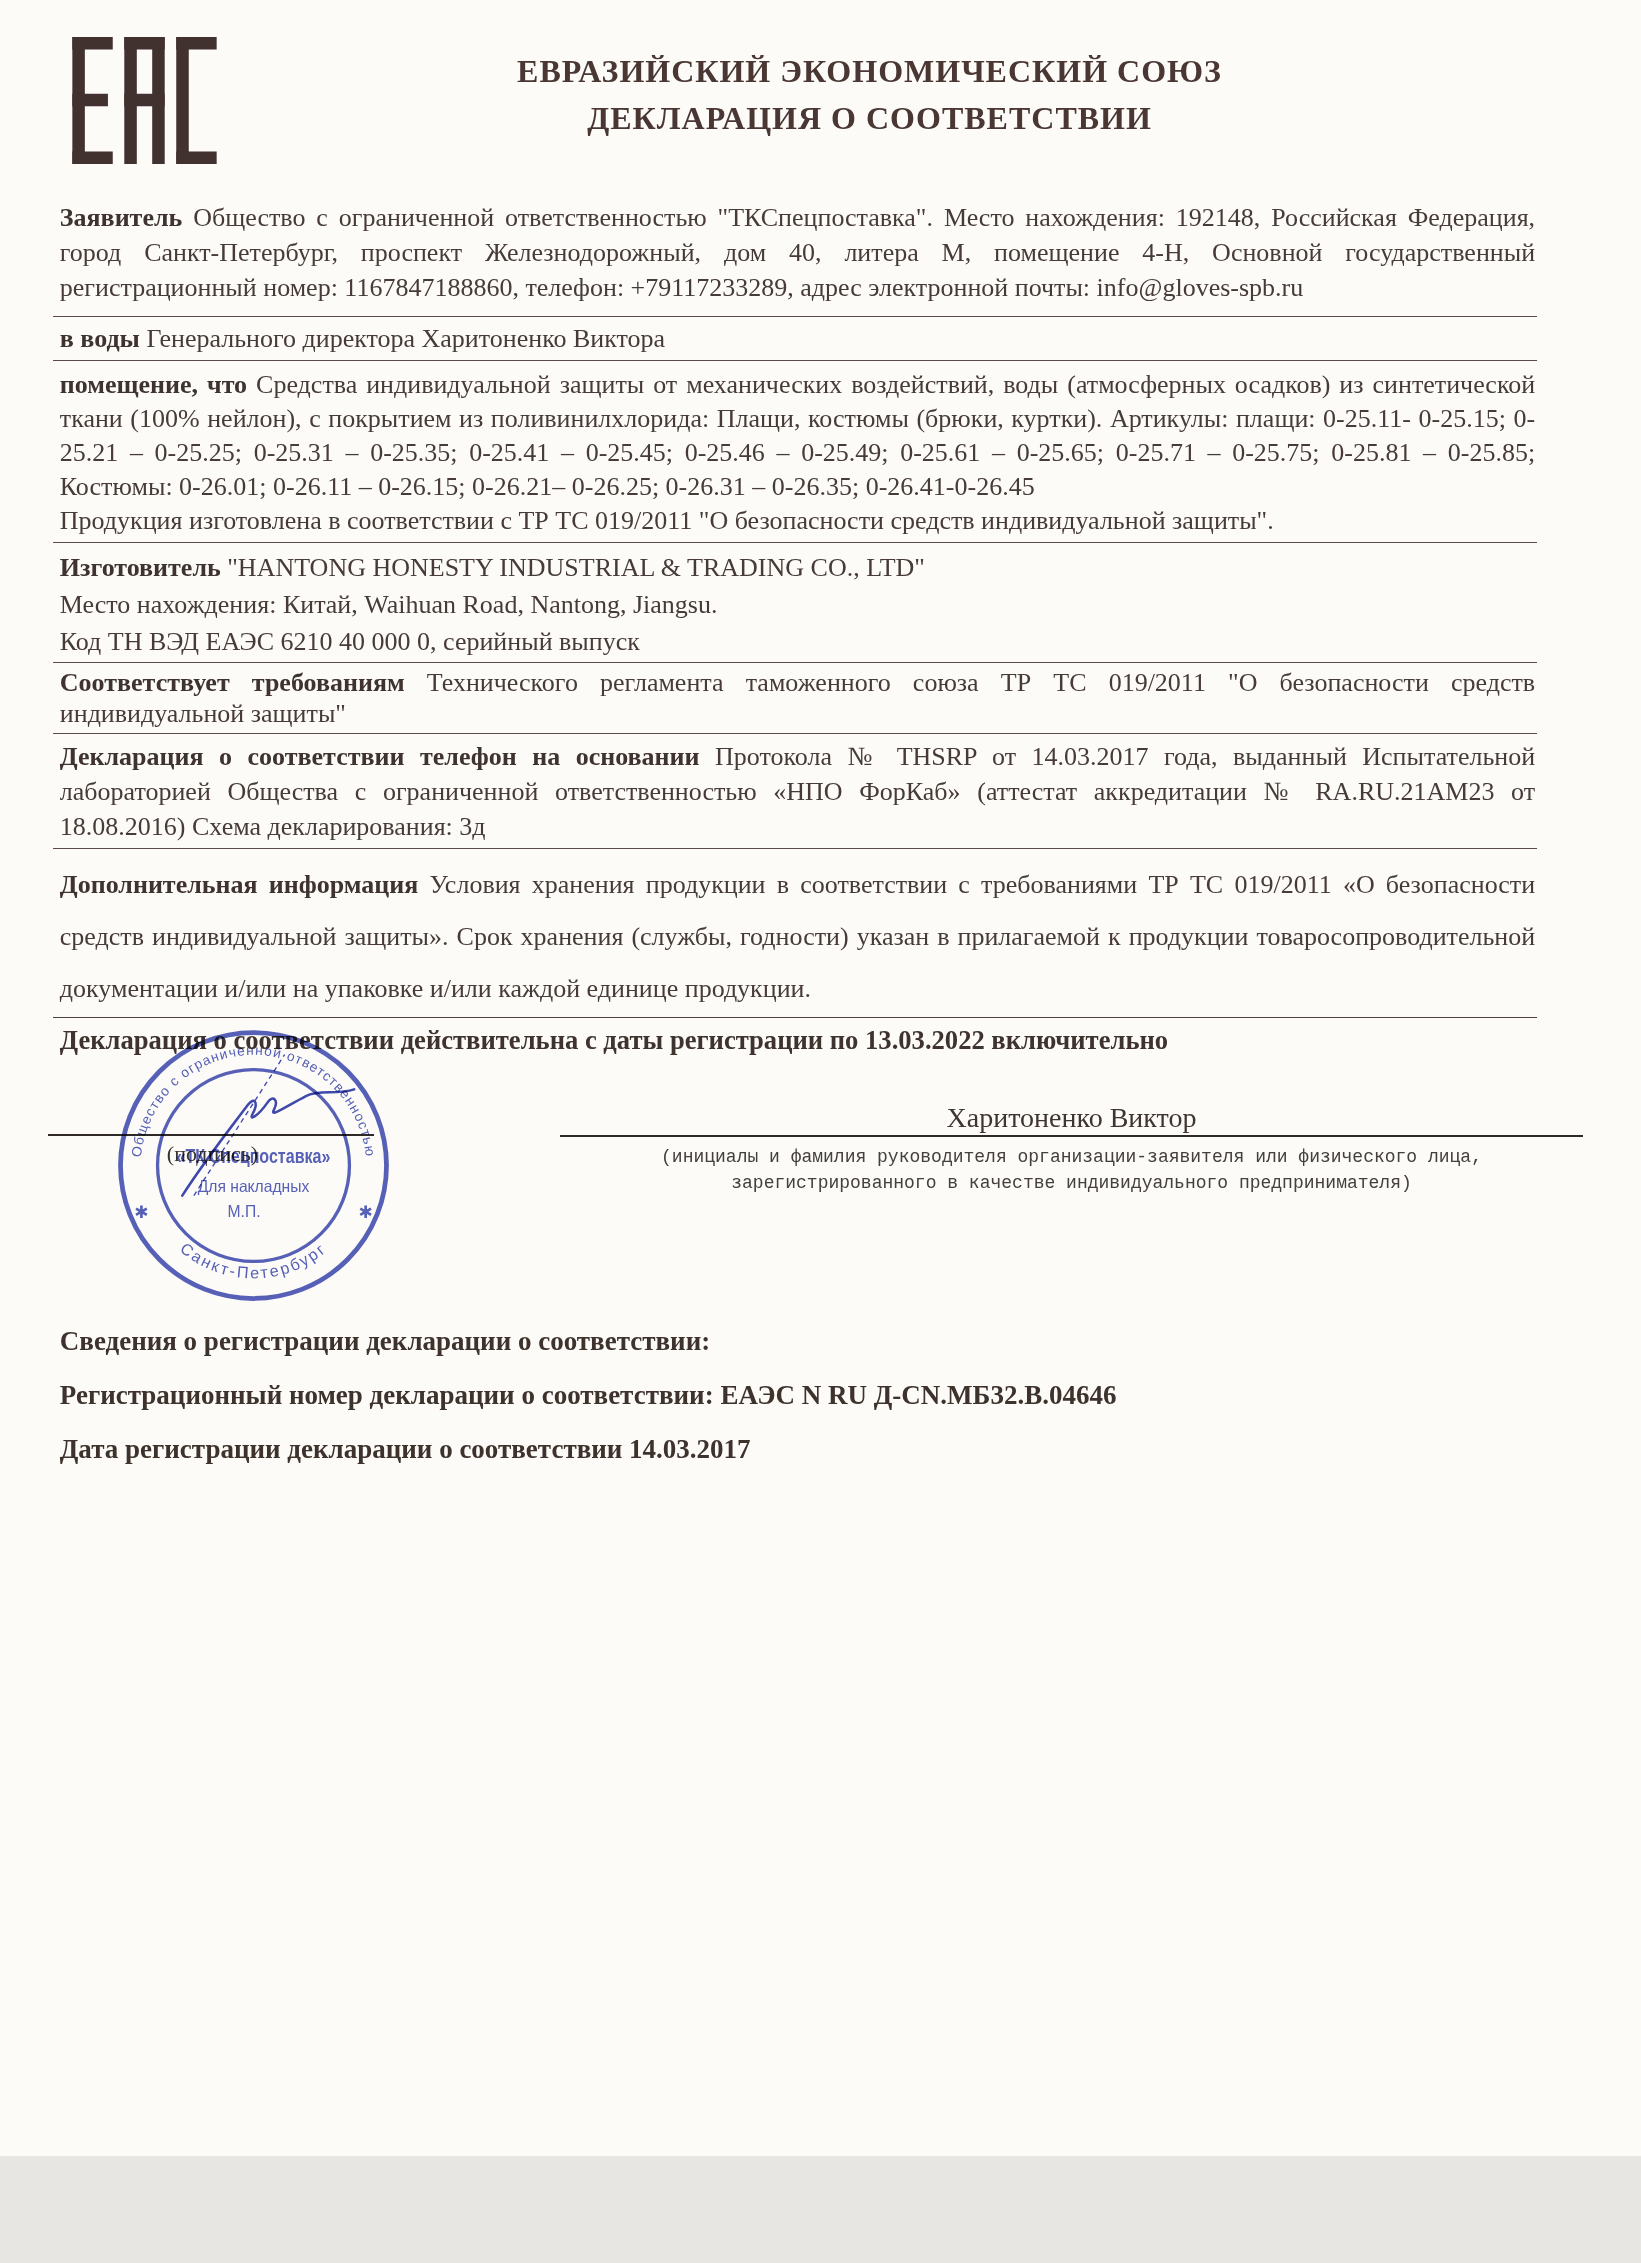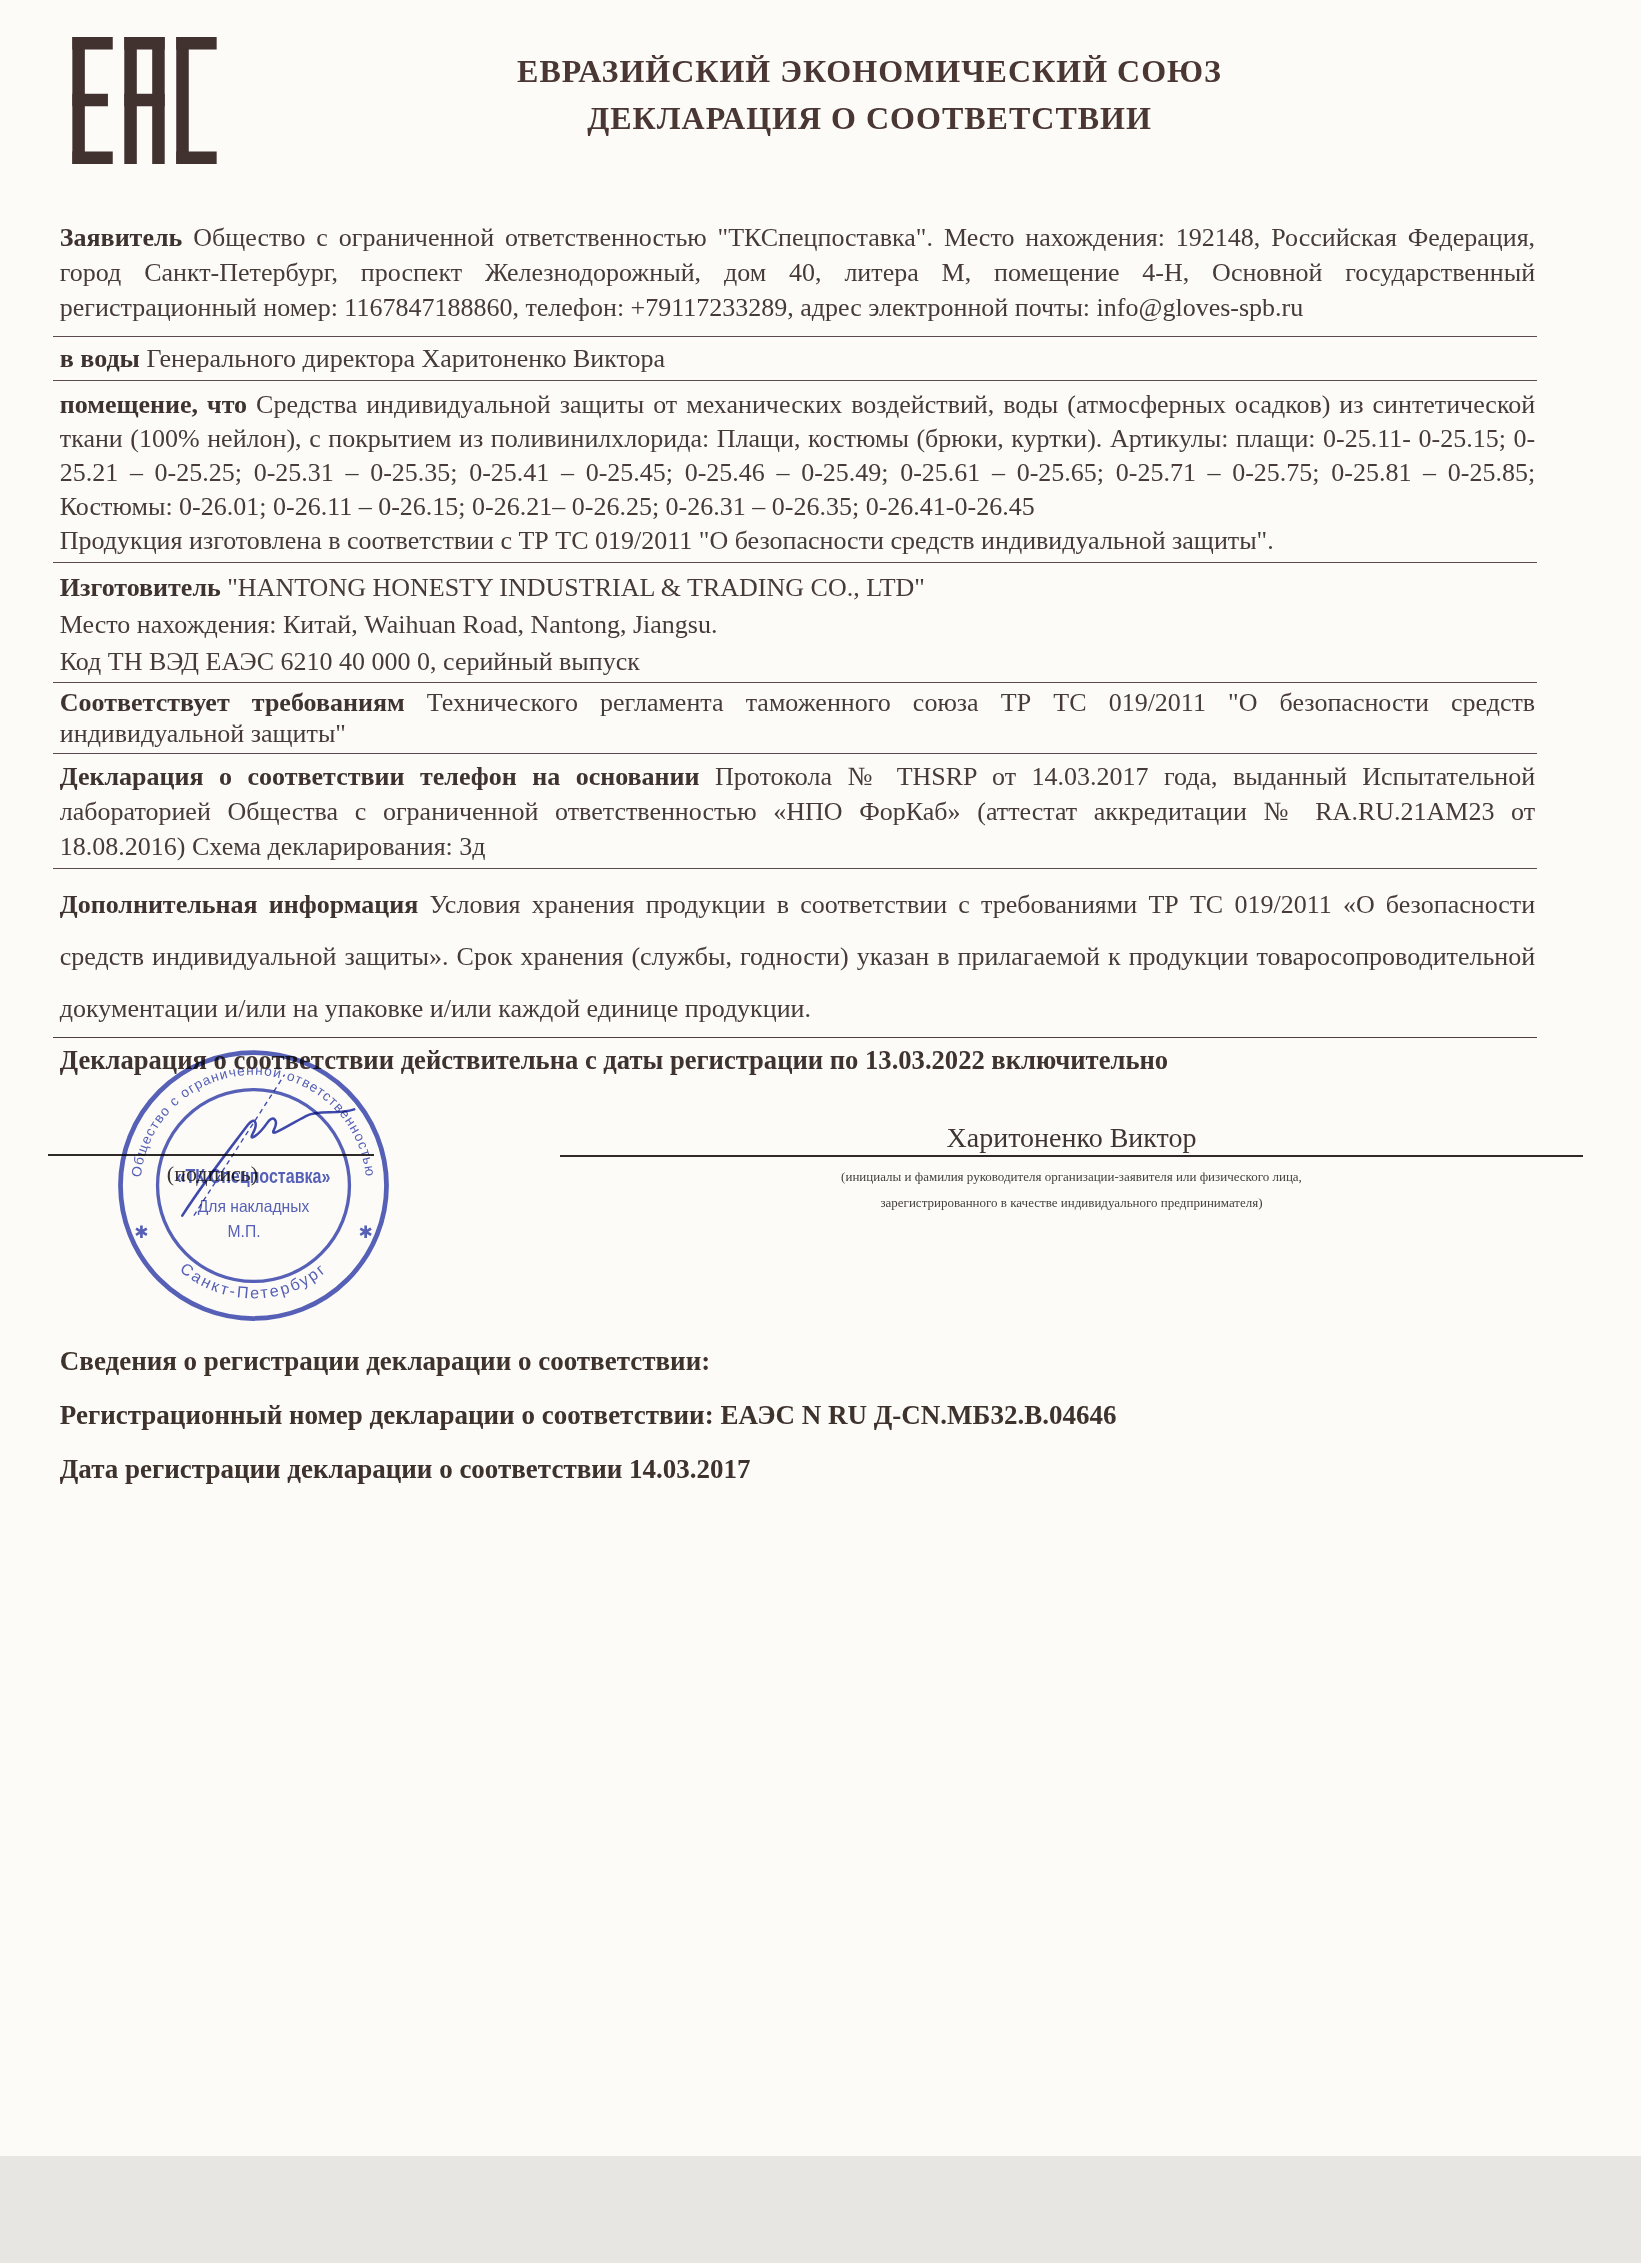--- a/index.html
+++ b/index.html
@@ -10,21 +10,21 @@
   }
   
   .eac-logo{position:absolute; left:72px; top:37px; width:145px; height:127px;}
   
   .doc-title{
     position:absolute; left:290px; top:48px; width:1159px;
     text-align:center; font-weight:bold; font-size:32px; line-height:47px;
     color:#4a3733; letter-spacing:1px;
   }
   
-  .col{position:absolute; left:53px; top:220px; width:1484px;}
+  .col{position:absolute; left:53px; top:200px; width:1484px;}
   .par{font-size:26px; line-height:35px; text-align:justify; padding:0 1.9px 0 6.8px;}
   .b{font-weight:bold; color:#3f332f;}
   .rule{height:0; border-top:1.9px solid #5c4952; margin-top:7.7px;}
   .rule.dark{border-top-color:#4e3f46;}
   .sec-person{margin-top:6.8px; font-size:26px; line-height:32px; padding-left:6.8px;}
   .sec-declares{margin-top:6.8px; line-height:34px;}
   .sec-manufacturer{margin-top:5.8px; line-height:37px;}
   .sec-complies{margin-top:4.8px; line-height:31px;}
   .sec-basis{margin-top:4.8px; line-height:35px;}
   .sec-additional{margin-top:9.7px; line-height:52px;}
@@ -32,21 +32,21 @@
   
   .sig-area{position:relative; margin-top:3.9px; height:249px;}
   .stamp{position:absolute; left:58px; top:-37px; width:285px; height:285px; mix-blend-mode:multiply; opacity:.92;}
   .autograph{position:absolute; left:108px; top:-17.4px; width:227px; height:169px; mix-blend-mode:multiply;}
   .sig-line-left{position:absolute; left:-4.8px; top:74px; width:326px; border-top:2.4px solid #2f2a28;}
   .sig-caption-left{position:absolute; left:58px; top:81px; width:203px; text-align:center; font-size:22px; color:#37322f;}
   .signer{position:absolute; left:507px; top:42px; width:1023px; text-align:center; font-size:28px; color:#3f3430;}
   .sig-line-right{position:absolute; left:507px; top:75px; width:1023px; border-top:2.4px solid #2f2a28;}
   .sig-note{
     position:absolute; left:507px; top:84px; width:1023px; text-align:center;
-    font-family:Liberation Serif, serif; font-size:13px; line-height:26px; color:#45403c;
+    font-family:Liberation Mono, monospace; font-size:18px; line-height:26px; color:#45403c;
   }
   
   .reg{margin-top:15.4px; padding-left:6.8px; font-weight:bold; color:#3e322d;}
   .reg div{font-size:27px; line-height:33px;}
   .reg .gap{margin-top:21px;}
   
   .stamp text, .stamp textPath{font-family:"Liberation Sans", sans-serif;}
 </style>
 </head>
 <body>

